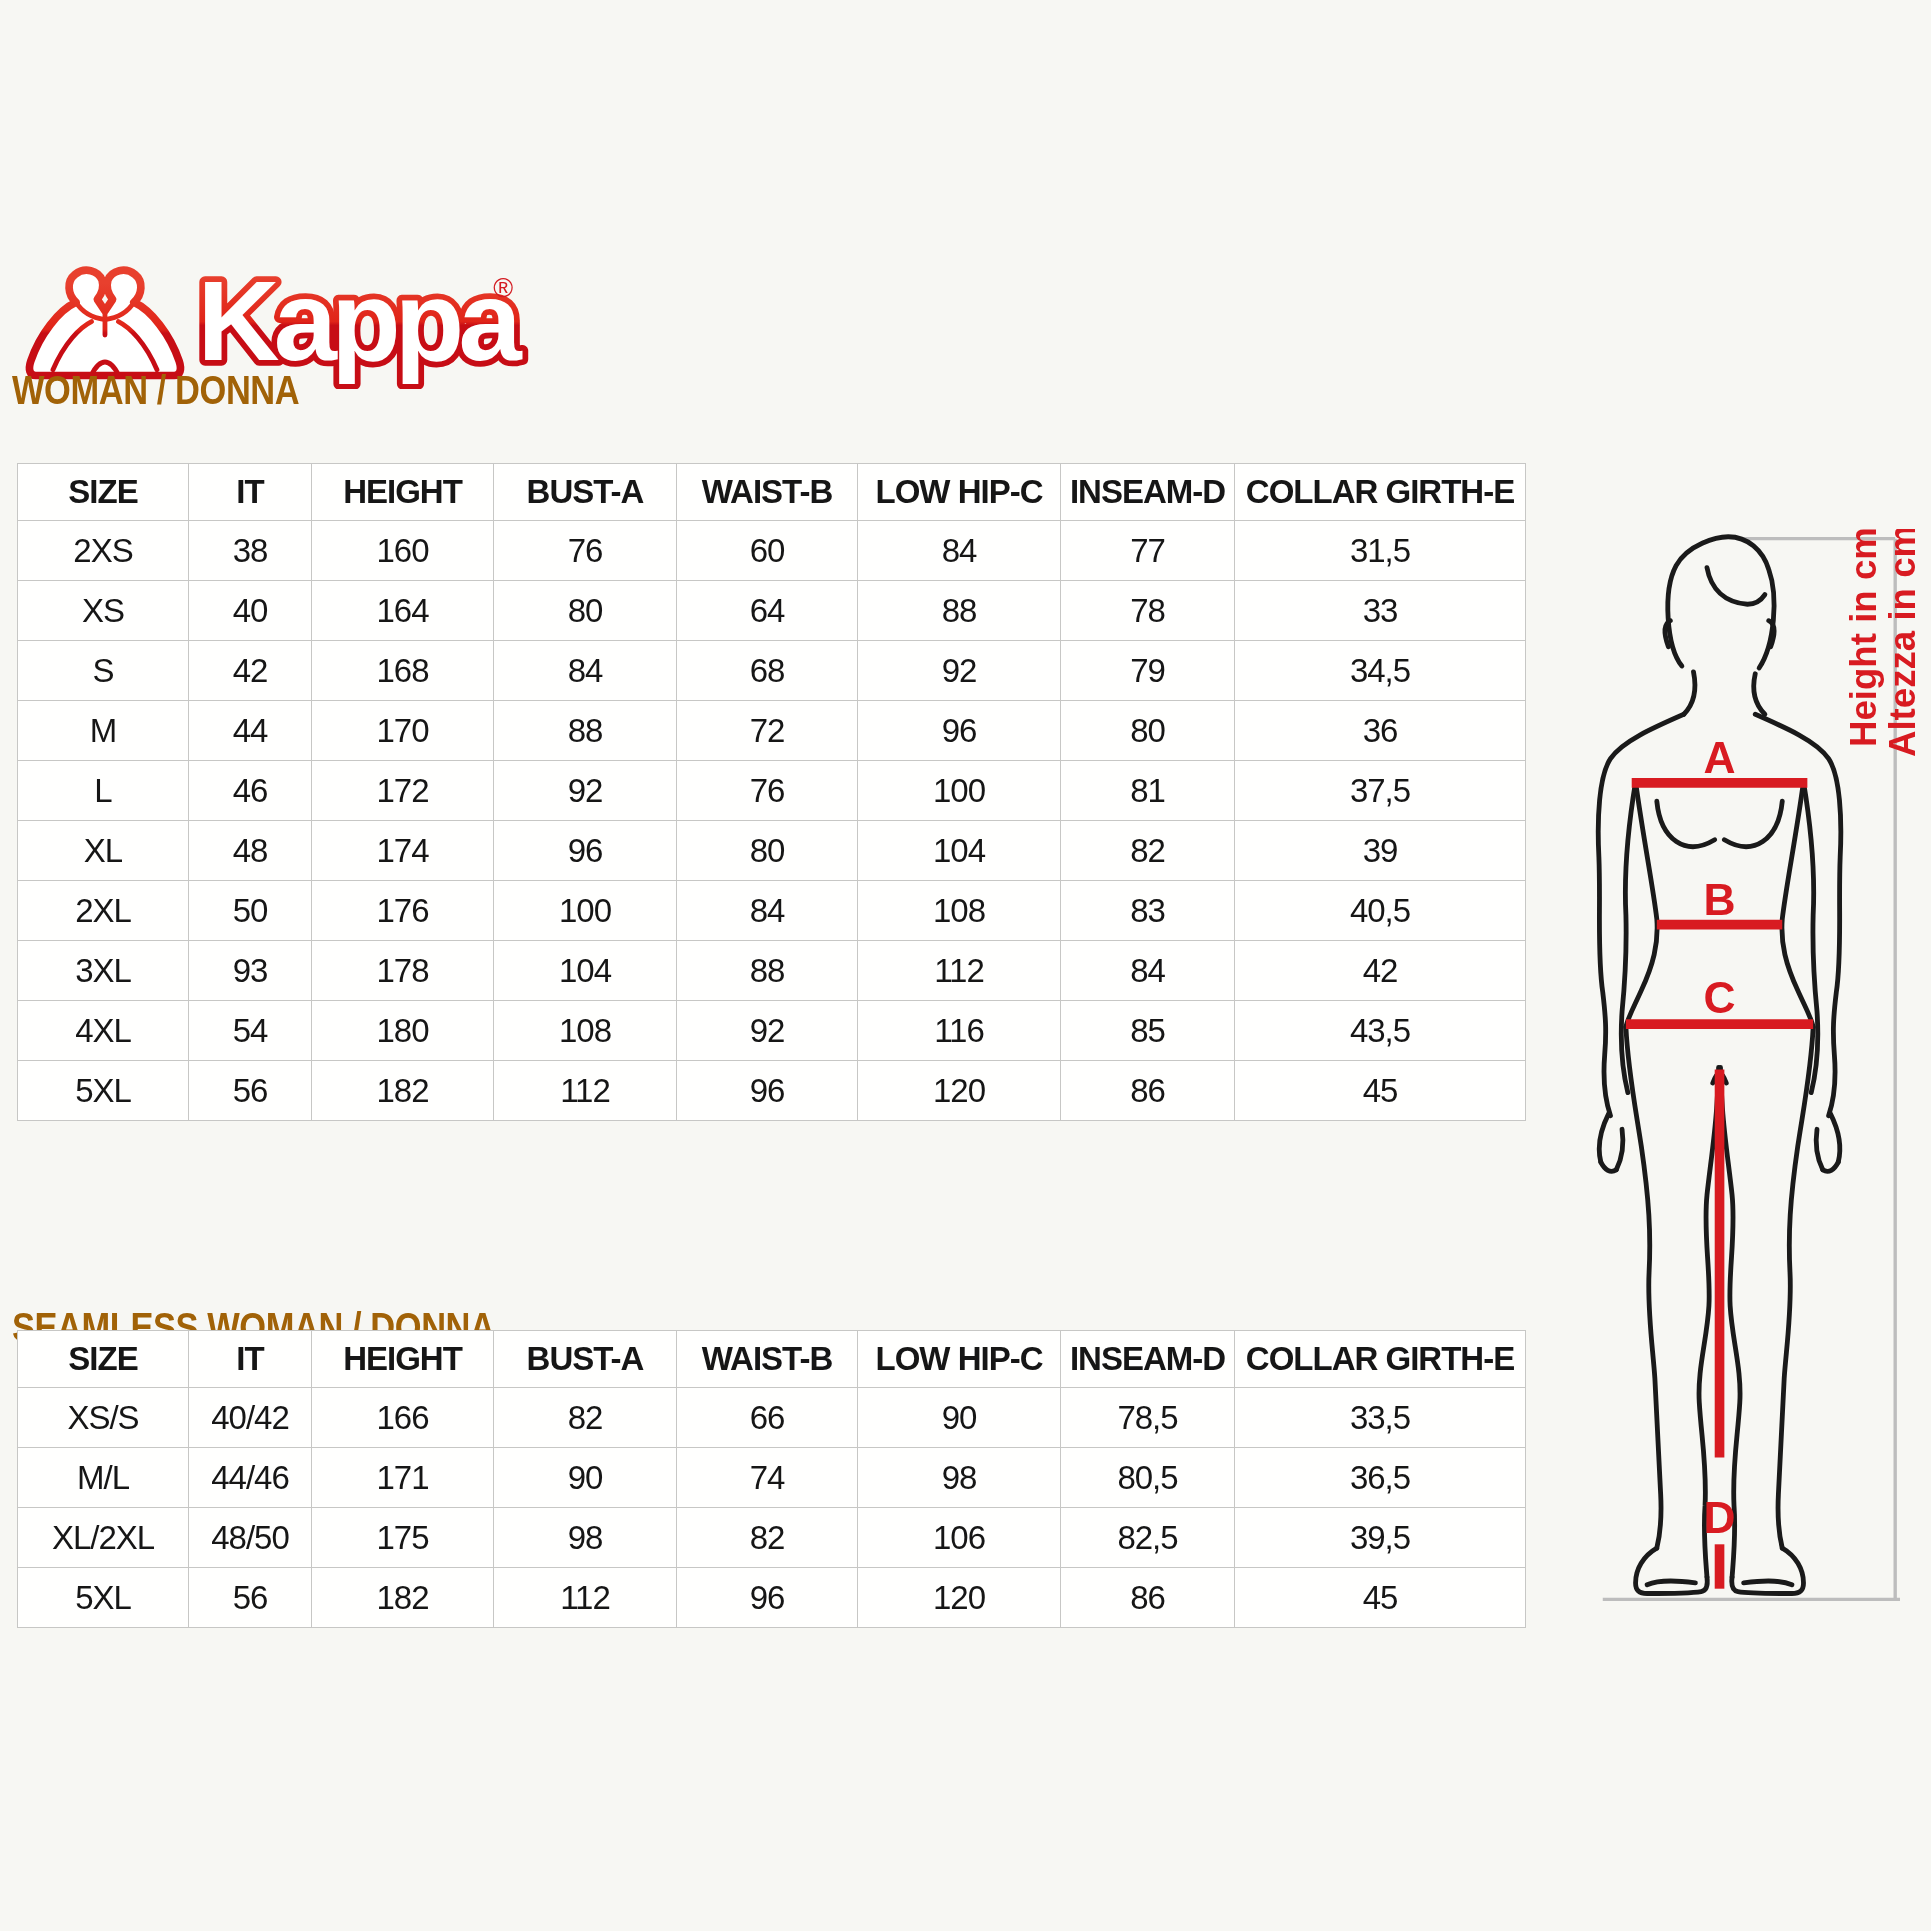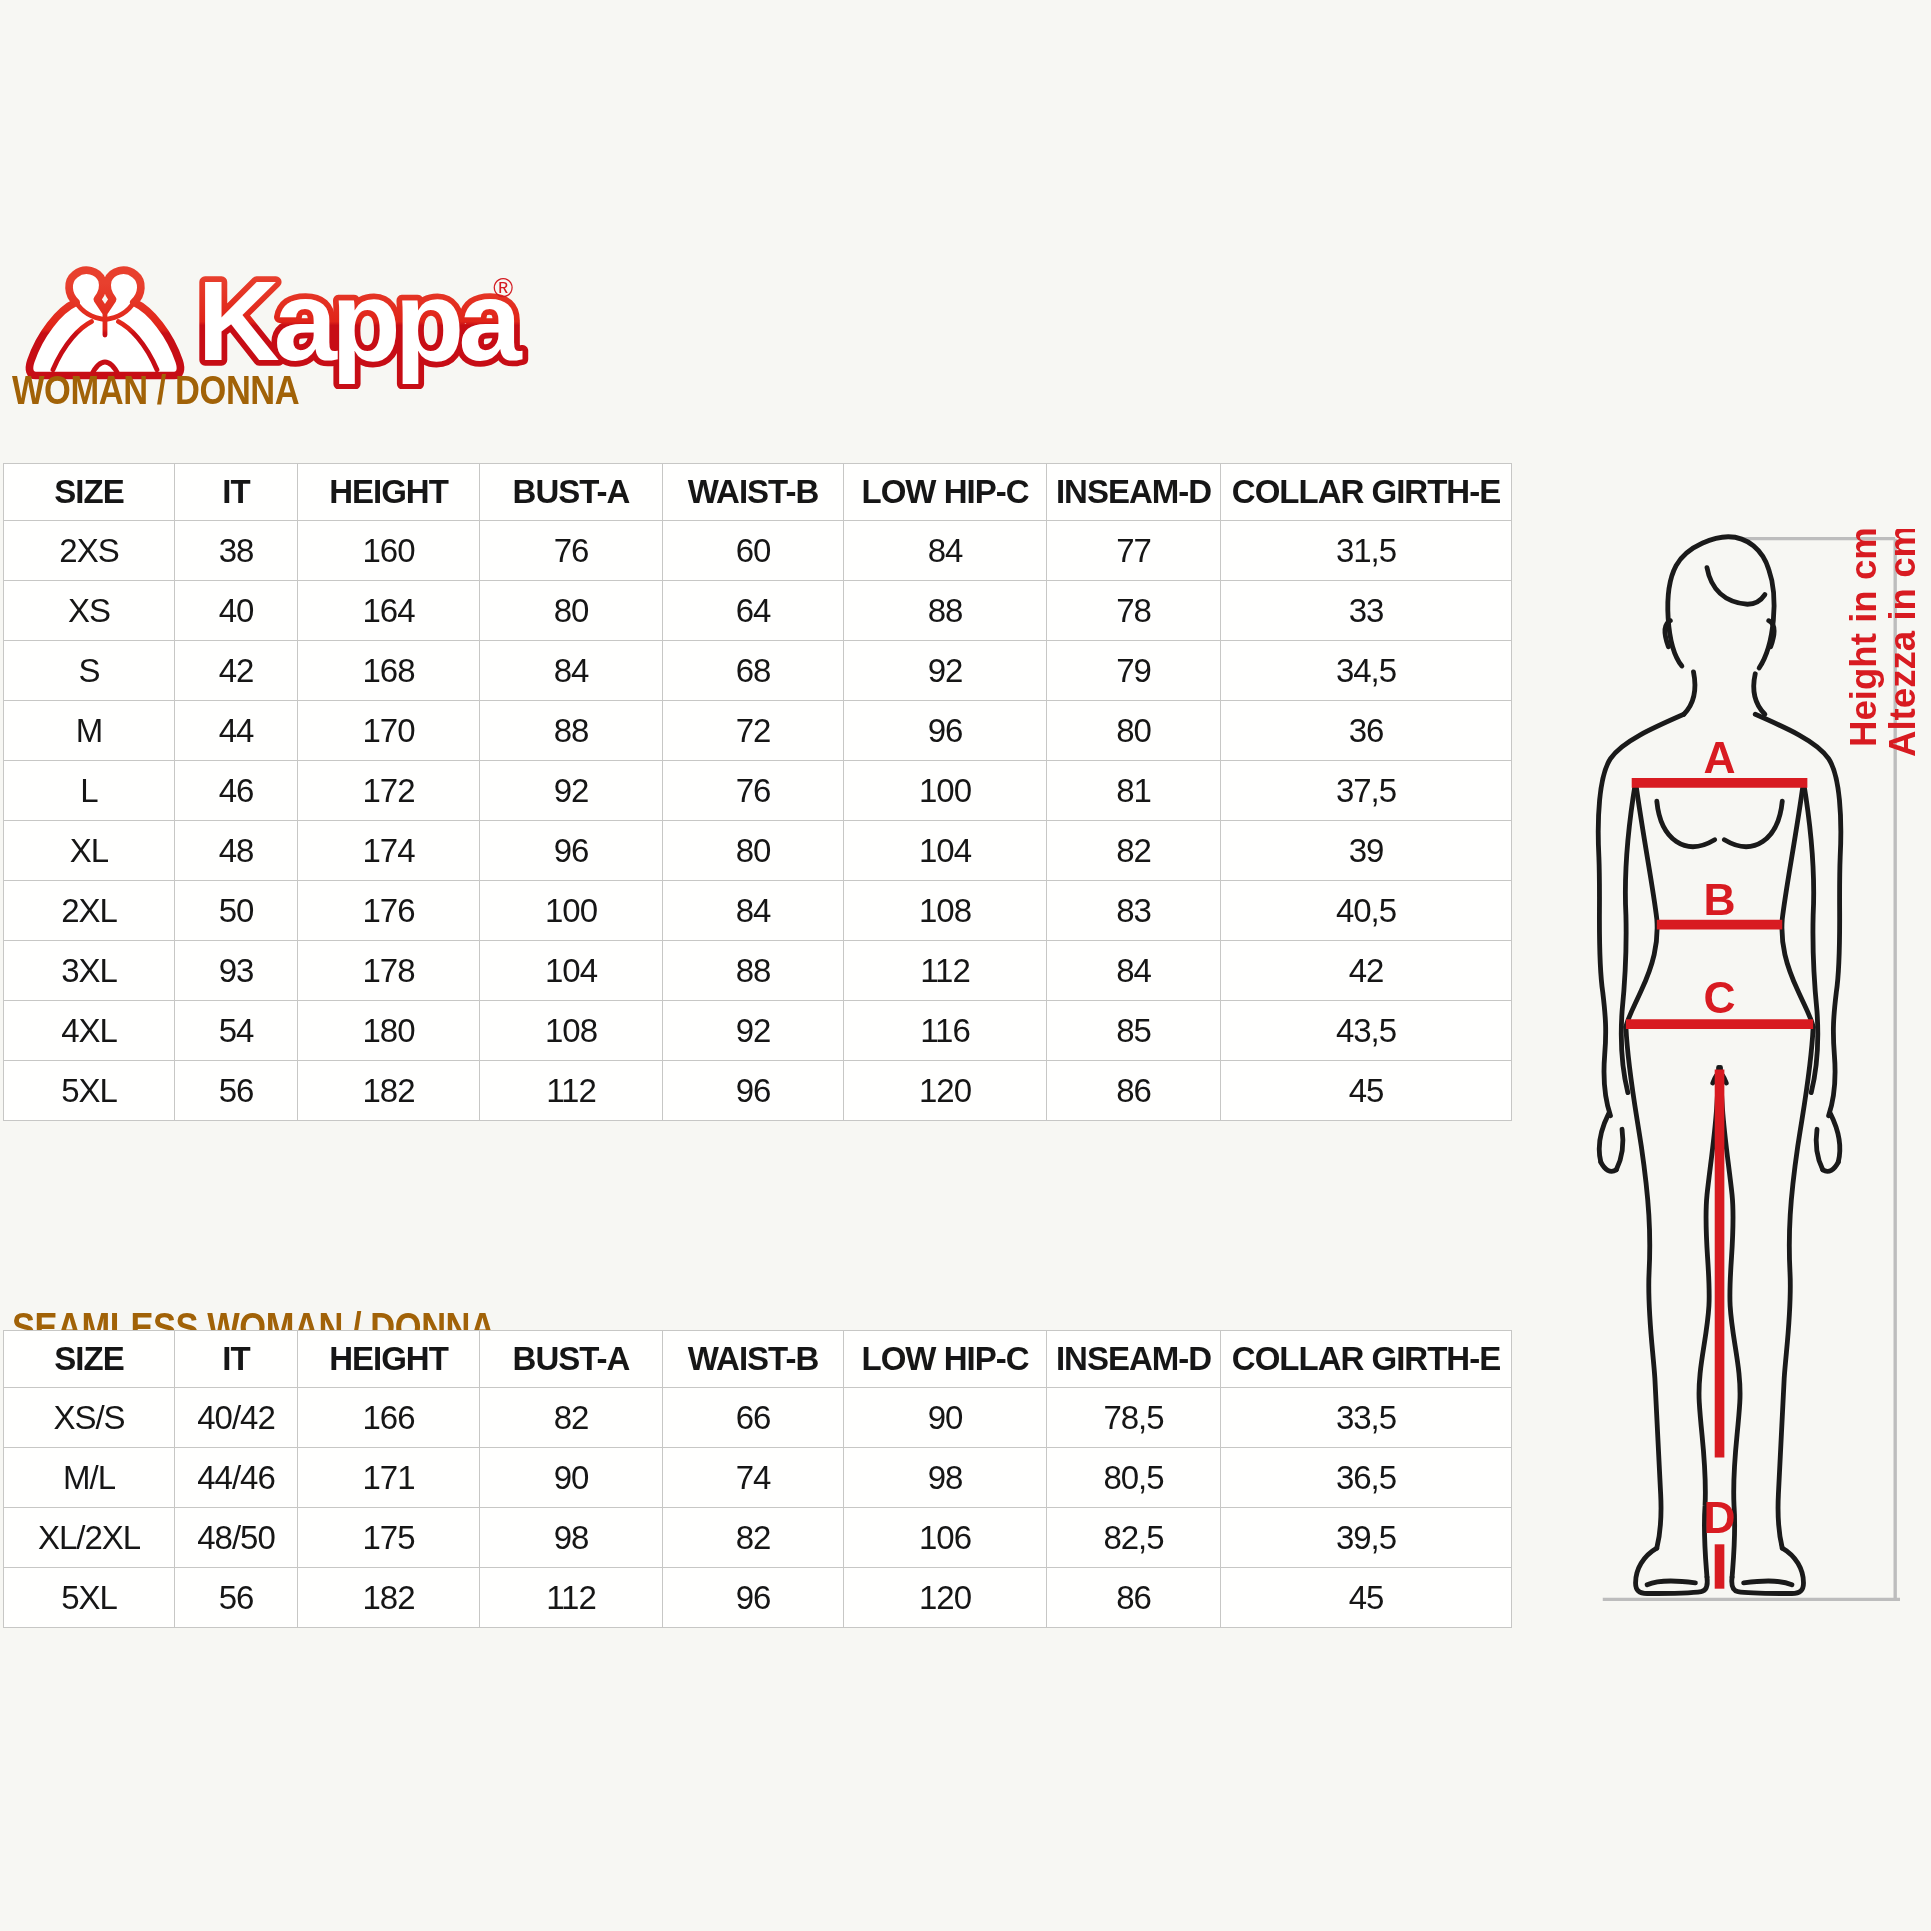--- a/index.html
+++ b/index.html
@@ -18,21 +18,21 @@
     font-size:41px;font-weight:bold;color:#a16207;
     white-space:nowrap;
   }
   .section-title .squeeze{
     display:inline-block;transform:scaleX(.84);transform-origin:0 50%;
     letter-spacing:-0.5px;
   }
   #title-woman{top:367px;}
   #title-seamless{top:1304px;}
   table.size-table{
-    position:absolute;left:3px;
+    position:absolute;left:17px;
     border-collapse:collapse;table-layout:fixed;
     width:1506px;
     background:#fff;
   }
   #table-woman{top:463px;}
   #table-seamless{top:1330px;}
   .size-table th,.size-table td{
     border:1.9px solid #c7c7c5;
     background:#fffffe;
     text-align:center;vertical-align:middle;

